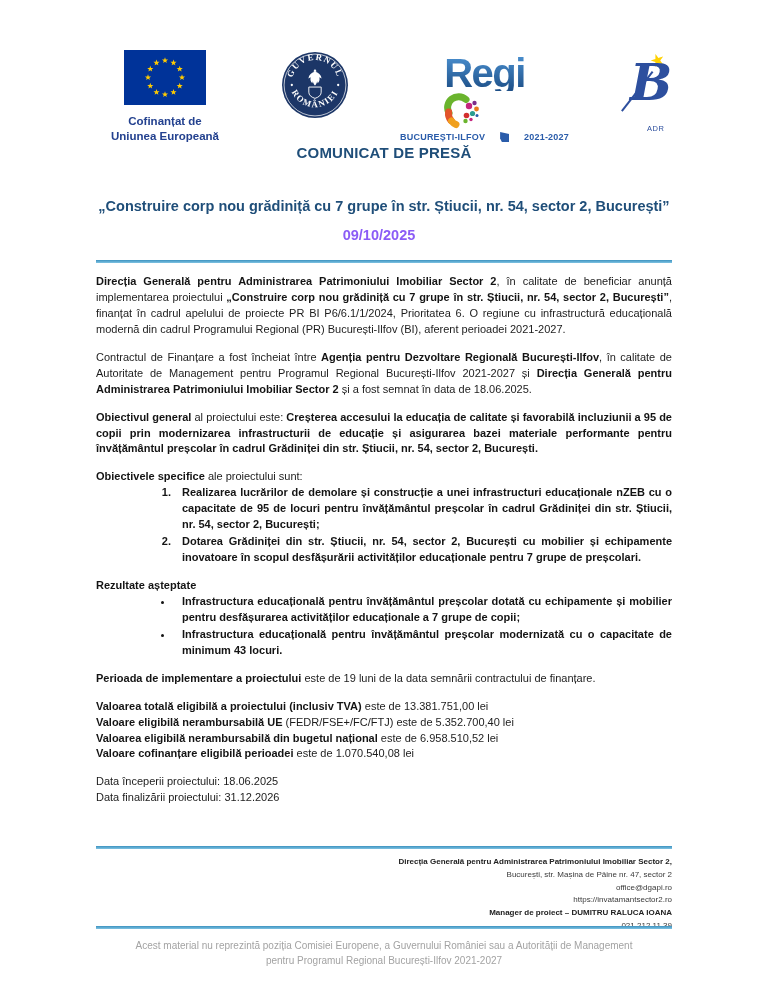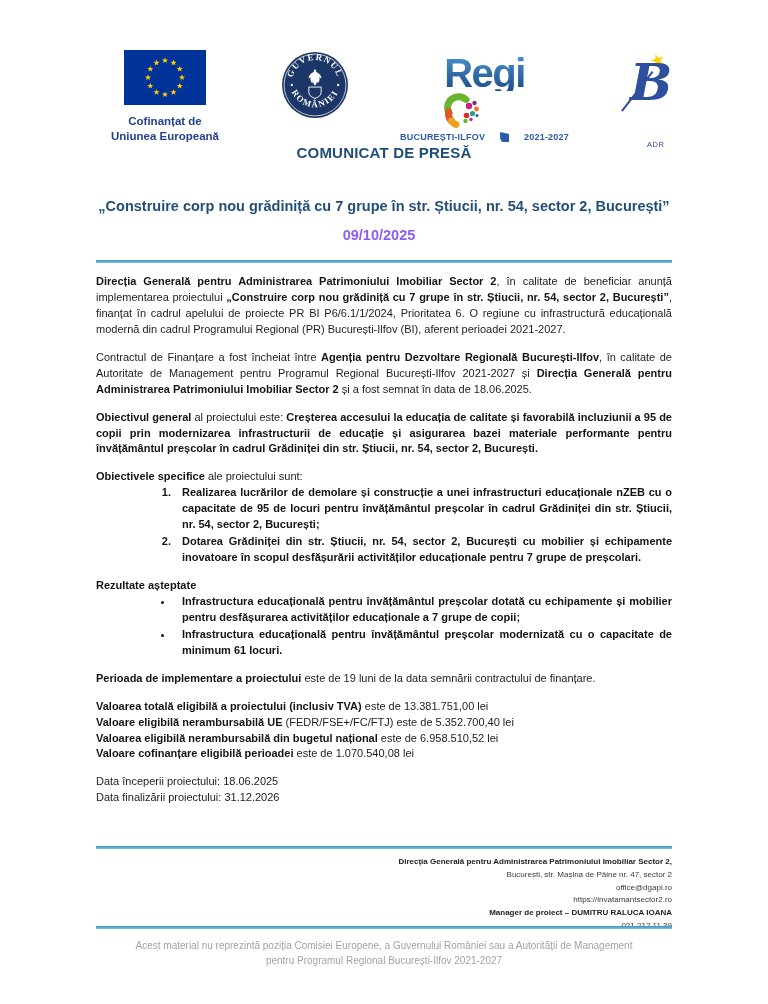--- a/index.html
+++ b/index.html
@@ -22,21 +22,21 @@
              font-size:9px;font-weight:bold;color:#2a5caa;letter-spacing:.2px;}
   .regio-pent{width:9px;height:10px;background:#2a5caa;
               clip-path:polygon(0 0,100% 20%,100% 100%,20% 100%,0 65%);}
   .logo-adr{position:relative;width:64px;height:92px;margin-top:2px;}
   .adr-star{position:absolute;left:30px;top:-2px;font-size:17px;color:#ffd100;
             transform:rotate(-18deg);}
   .adr-b{position:absolute;left:10px;top:6px;font-family:"DejaVu Serif",serif;
          font-style:italic;font-weight:bold;font-size:50px;color:#2d4f9e;line-height:1;}
   .adr-slash{position:absolute;left:2px;top:58px;width:50px;height:2.4px;
              background:#2d4f9e;transform:rotate(-52deg);transform-origin:left center;}
-  .adr-label{position:absolute;left:27px;top:88px;font-size:7.5px;color:#2d4f9e;
+  .adr-label{position:absolute;left:27px;top:72px;font-size:7.5px;color:#2d4f9e;
              letter-spacing:.5px;}
 
   
   .doc-title{position:absolute;top:144px;left:0;right:0;text-align:center;
              font-size:15px;font-weight:bold;color:#1f4e79;letter-spacing:.2px;}
   .doc-subtitle{position:absolute;top:198px;left:60px;right:60px;text-align:center;
                 font-size:14.5px;font-weight:bold;color:#1f4e79;}
   .doc-date{position:absolute;top:227px;left:0;right:10px;text-align:center;
             font-size:14.5px;font-weight:bold;color:#8b5cf6;}
   .rule{position:absolute;left:96px;width:576px;height:3px;
@@ -160,21 +160,21 @@
       <p class="para"><span>Contractul de Finanțare a fost încheiat între </span><strong>Agenția pentru Dezvoltare Regională București-Ilfov</strong><span>, în calitate de Autoritate de Management pentru Programul Regional București-Ilfov 2021-2027 și </span><strong>Direcția Generală pentru Administrarea Patrimoniului Imobiliar Sector 2</strong><span> și a fost semnat în data de 18.06.2025.</span></p>
       <p class="para"><strong>Obiectivul general</strong><span> al proiectului este: </span><strong>Creșterea accesului la educația de calitate și favorabilă incluziunii a 95 de copii prin modernizarea infrastructurii de educație și asigurarea bazei materiale performante pentru învățământul preșcolar în cadrul Grădiniței din str. Știucii, nr. 54, sector 2, București.</strong></p>
       <p class="para tight"><strong>Obiectivele specifice</strong><span> ale proiectului sunt:</span></p>
       <ol class="blist">
         <li><strong>Realizarea lucrărilor de demolare și construcție a unei infrastructuri educaționale nZEB cu o capacitate de 95 de locuri pentru învățământul preșcolar în cadrul Grădiniței din str. Știucii, nr. 54, sector 2, București;</strong></li>
         <li><strong>Dotarea Grădiniței din str. Știucii, nr. 54, sector 2, București cu mobilier și echipamente inovatoare în scopul desfășurării activităților educaționale pentru 7 grupe de preșcolari.</strong></li>
       </ol>
       <p class="para tight"><strong>Rezultate așteptate</strong></p>
       <ul class="blist">
         <li><strong>Infrastructura educațională pentru învățământul preșcolar dotată cu echipamente și mobilier pentru desfășurarea activităților educaționale a 7 grupe de copii;</strong></li>
-        <li><strong>Infrastructura educațională pentru învățământul preșcolar modernizată cu o capacitate de minimum 61 locuri.</strong></li>
+        <li><strong>Infrastructura educațională pentru învățământul preșcolar modernizată cu o capacitate de minimum 43 locuri.</strong></li>
       </ul>
       <p class="para"><strong>Perioada de implementare a proiectului</strong><span> este de 19 luni de la data semnării contractului de finanțare.</span></p>
       <div class="lines">
         <p class="line"><strong>Valoarea totală eligibilă a proiectului (inclusiv TVA)</strong><span> este de 13.381.751,00 lei</span></p>
         <p class="line"><strong>Valoare eligibilă nerambursabilă UE</strong><span> (FEDR/FSE+/FC/FTJ) este de 5.352.700,40 lei</span></p>
         <p class="line"><strong>Valoarea eligibilă nerambursabilă din bugetul național</strong><span> este de 6.958.510,52 lei</span></p>
         <p class="line"><strong>Valoare cofinanțare eligibilă perioadei</strong><span> este de 1.070.540,08 lei</span></p>
       </div>
       <div class="lines">
         <p class="line"><span>Data începerii proiectului: 18.06.2025</span></p>

